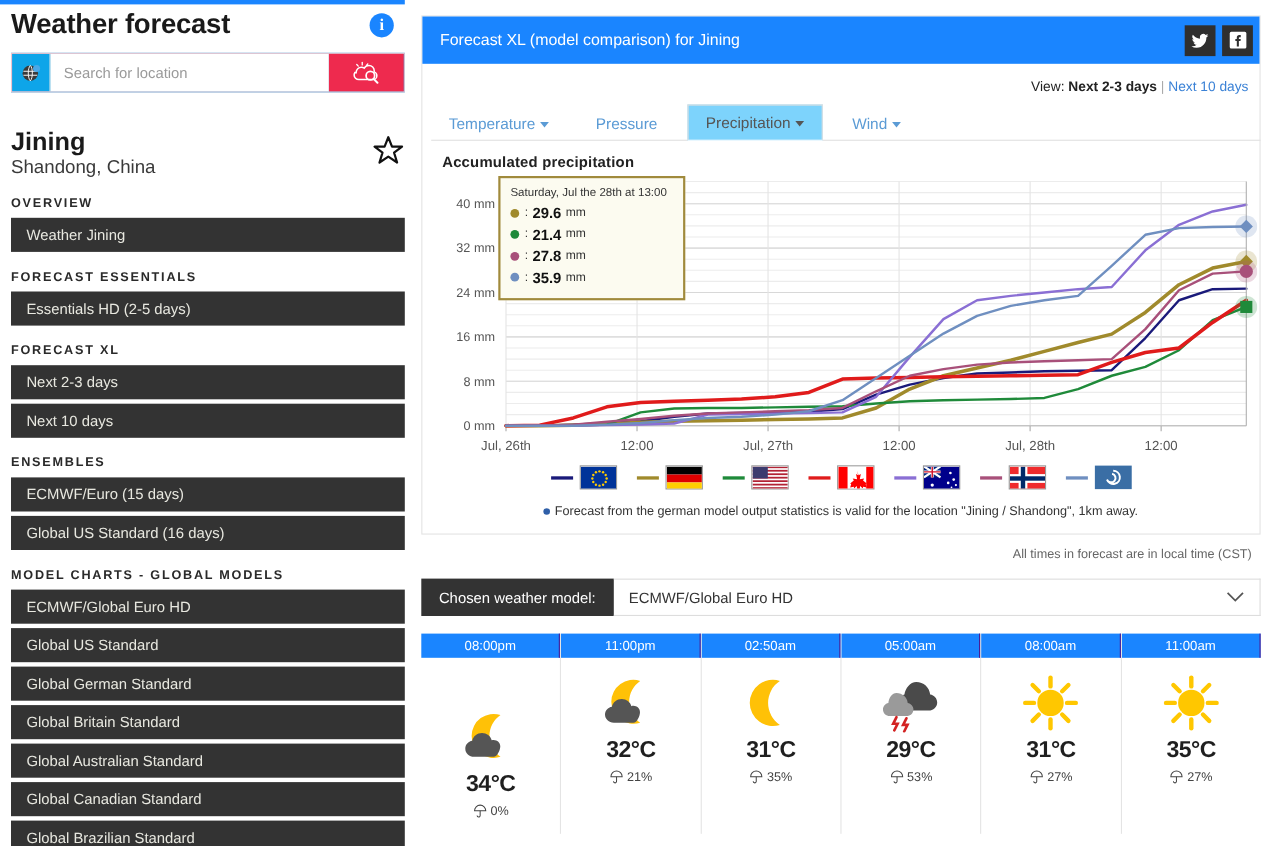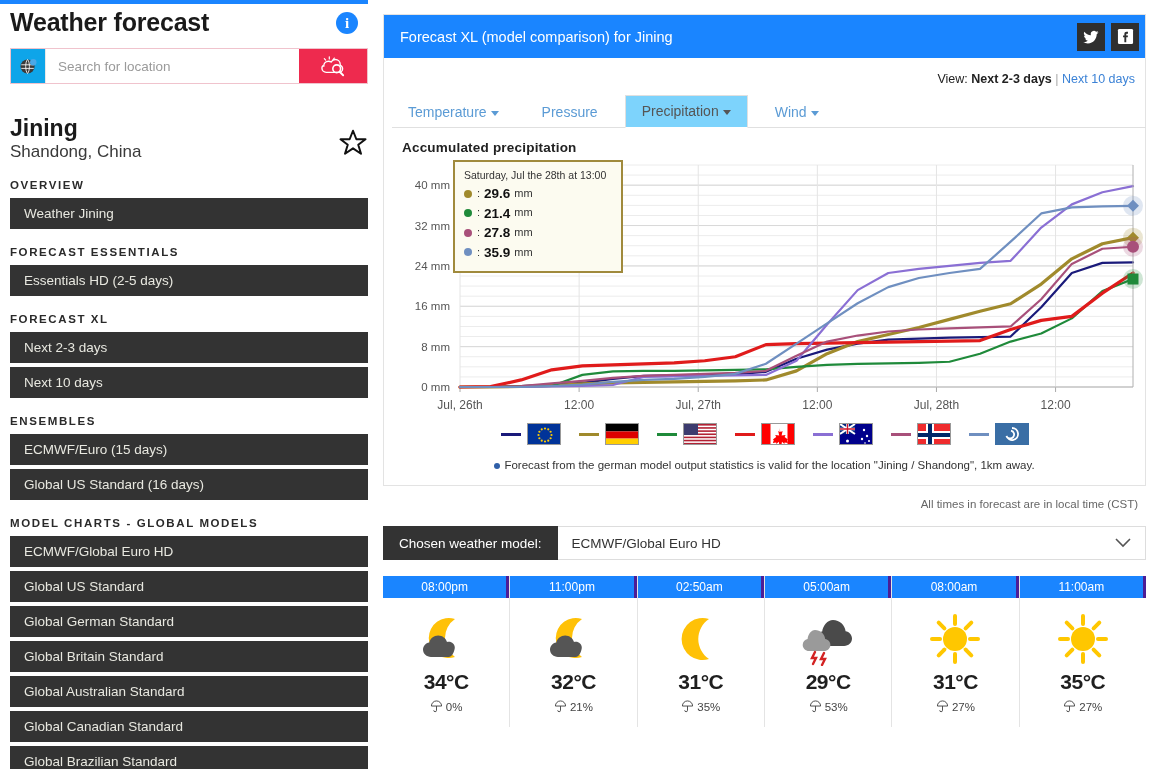--- a/index.html
+++ b/index.html
@@ -25,21 +25,21 @@
                 border: 1px solid #f0c3cd; background: #0ea5e9; }
   .globe-cell { width: 35px; display: flex; align-items: center; justify-content: center;
                 border-right: 1px solid #e8e8e8; }
   .search-input { flex: 1; border: none; outline: none; font-size: 13.5px; color: #555;
                   padding-left: 12px; font-family: "Liberation Sans", sans-serif; background: #fff; }
   .search-input::placeholder { color: #9a9a9a; }
   .search-btn { width: 68px; background: #ee2a4e; display: flex; align-items: center;
                 justify-content: center; cursor: pointer; }
 
   .city-block { margin: 32px 10px 0 10px; width: 358px; display: flex;
-                justify-content: space-between; align-items: flex-end; }
+                justify-content: space-between; align-items: flex-start; }
   .city-name { font-size: 23px; font-weight: bold; color: #1a1a1a; line-height: 1.05; }
   .city-sub { font-size: 17px; color: #3a3a3a; margin-top: 2px; }
   .star { margin-top: 6px; }
 
   .sec-head { font-size: 11.5px; font-weight: bold; letter-spacing: 1.6px; color: #2a2a2a;
               margin: 17px 0 7px 10px; }
   .menu-item { width: 358px; margin: 0 0 4px 10px; background: #333333; color: #e8e8e0;
                font-size: 13.5px; padding: 8px 0 8px 14px; cursor: pointer; }
 
   
@@ -96,21 +96,21 @@
   .model-label { background: #333; color: #fff; font-size: 13.5px; display: flex;
                  align-items: center; padding: 0 16px; }
   .model-select { flex: 1; border: 1px solid #ddd; border-left: none; display: flex;
                   align-items: center; justify-content: space-between; padding: 0 14px;
                   font-size: 13.5px; color: #333; cursor: pointer; }
 
   .hours { display: flex; margin: 16px 0 0 3px; width: 763px; }
   .hcol { flex: 1; border-right: 1px solid #e4e4e4; text-align: center; }
   .hcol:last-child { border-right: none; }
   .hhead { background: #1a85ff; color: #fff; font-size: 12px; padding: 4px 0;
-           border-right: 3px solid #4c1d95; }
+           border-right: 1px solid #4c1d95; }
   .hicon { height: 62px; display: flex; align-items: center; justify-content: center; }
   .htemp { font-size: 21px; font-weight: bold; color: #1f1f1f; letter-spacing: -0.5px; }
   .hrain { font-size: 11.5px; color: #444; margin-top: 6px; display: flex;
            align-items: center; justify-content: center; gap: 3px; }
 </style>
 </head>
 <body>
 
 <div class="page">
 
@@ -417,21 +417,21 @@
         <span>ECMWF/Global Euro HD</span>
         <svg width="16" height="10" viewBox="0 0 16 10">
           <polyline points="1,1 8,8 15,1" fill="none" stroke="#555" stroke-width="1.6"></polyline>
         </svg>
       </div>
     </div>
 
     <div class="hours" id="hours-host">
         <div class="hcol">
           <div class="hhead">08:00pm</div>
-          <div style="padding: 10px 0px 14px;">
+          <div style="padding: 10px 0px 14px; margin-top: 31px;">
             <div class="hicon">
               <svg width="58" height="52" viewBox="0 0 58 52">
                 <path d="M38 6a20 20 0 1 0 0 38 23 23 0 0 1 0-38z" fill="#FFC107"></path>
                 <path d="M14 44c-4.4 0-8-3.3-8-7.4 0-3.6 2.7-6.6 6.3-7.2.8-4 4.5-7 8.9-7 4.2 0 7.8 2.8 8.8 6.6.6-.2 1.2-.3 1.8-.3 3.3 0 6 2.5 6 5.7S35.1 44 31.8 44z" fill="#555"></path>
               </svg>
             </div>
             <div class="htemp">34°C</div>
             <div class="hrain">
               <svg width="13" height="13" viewBox="0 0 14 14">
                 <path d="M1.5 6.5a5.5 5.5 0 0 1 11 0z" fill="none" stroke="#444" stroke-width="1"></path>

